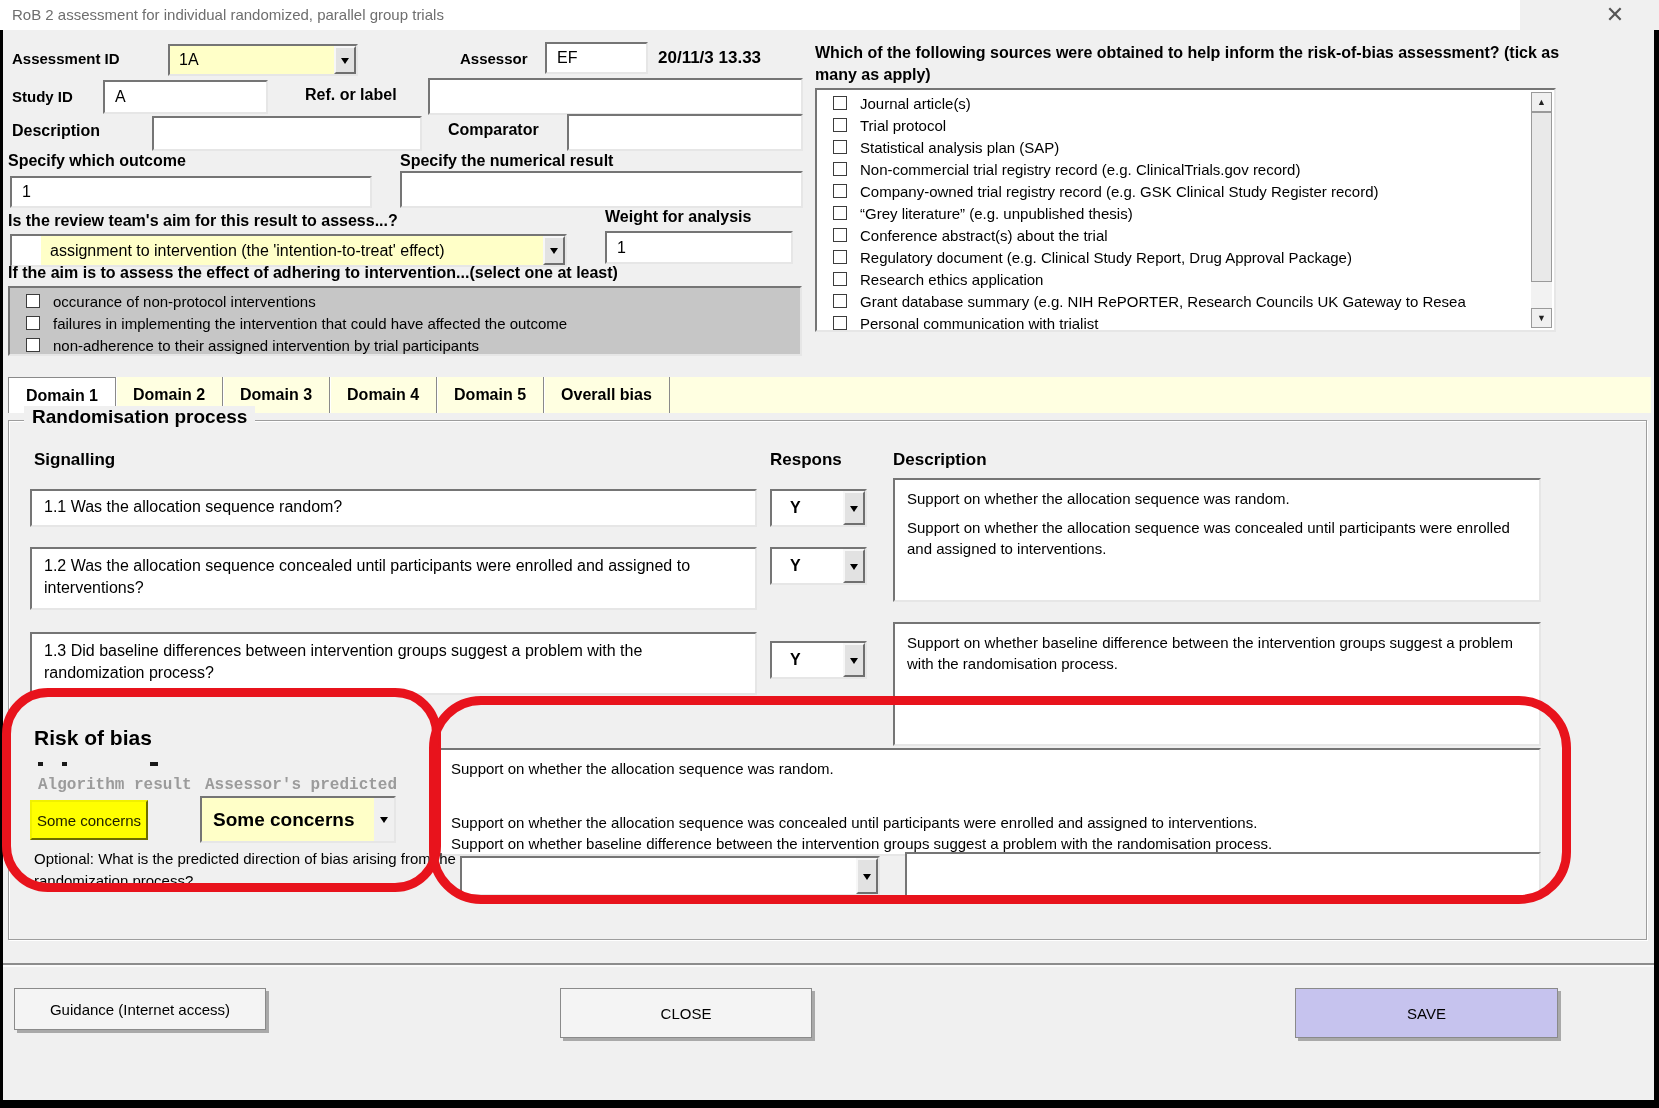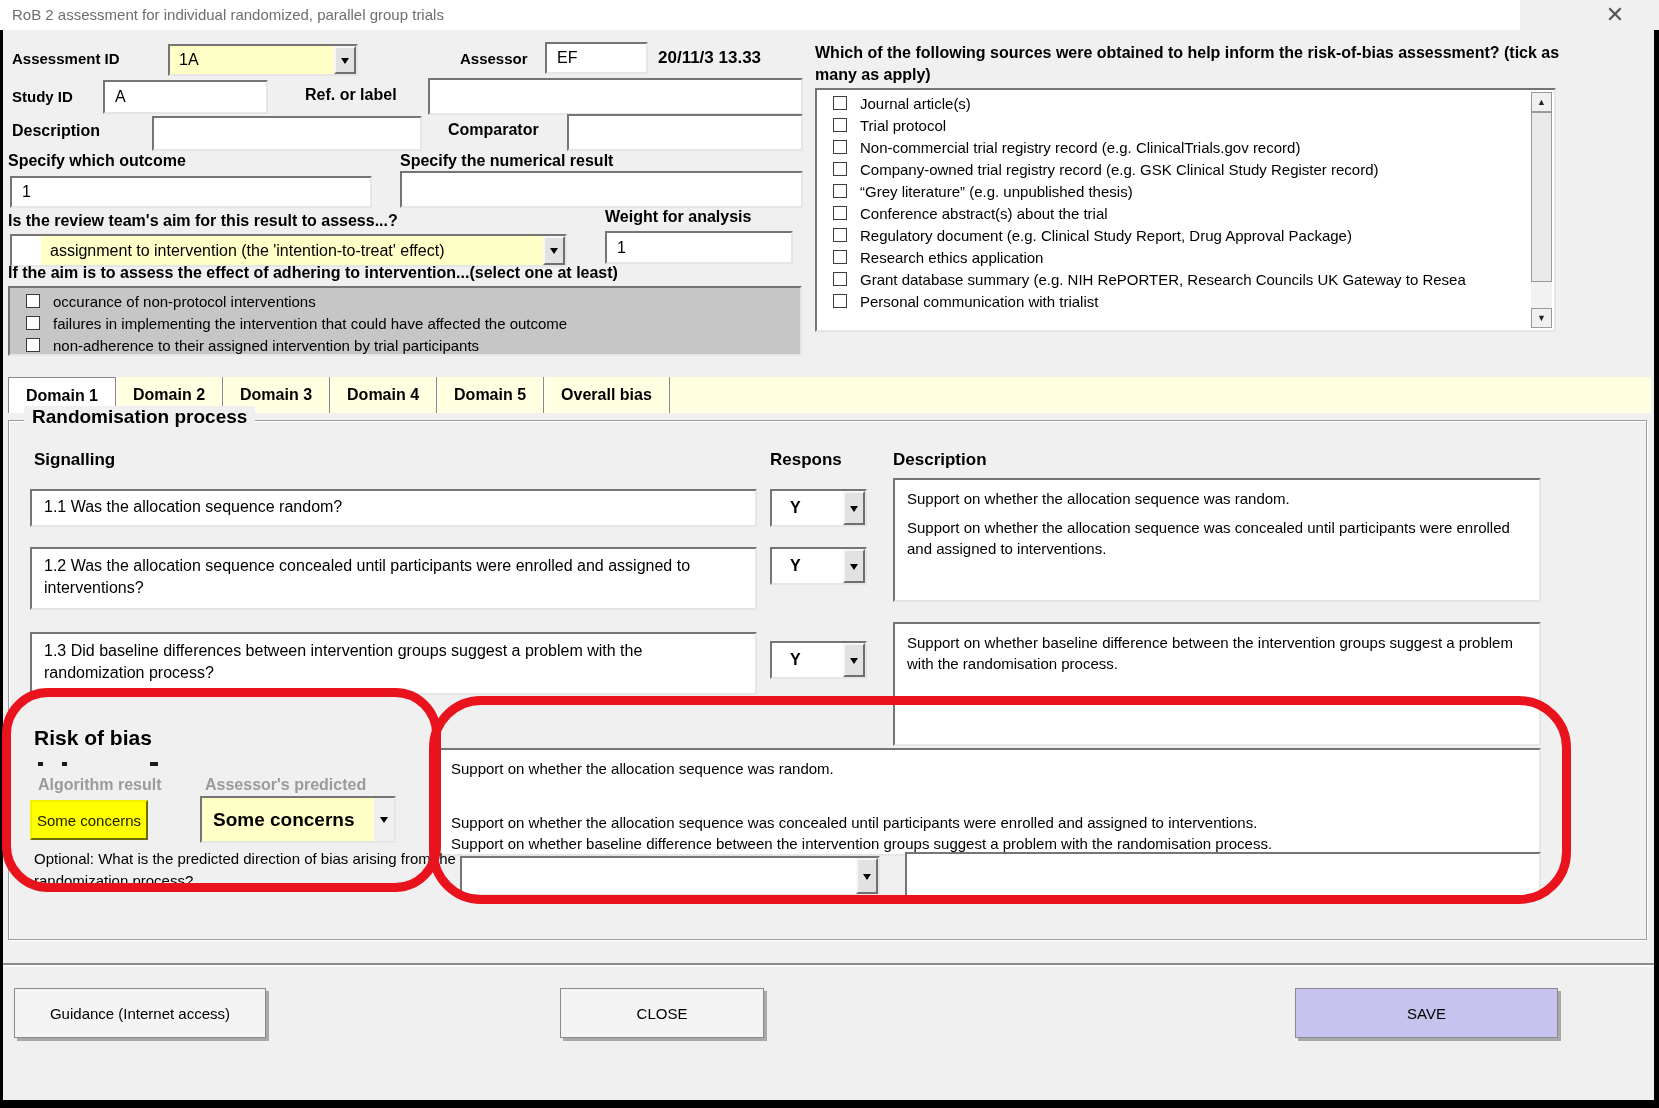--- a/index.html
+++ b/index.html
@@ -40,21 +40,21 @@
   .tab{display:flex;align-items:center;padding:0 17px;font-weight:bold;font-size:16px;border-right:1px solid #8a8a8a;
        box-shadow:1px 0 0 #ffffff inset;cursor:pointer;white-space:nowrap;}
   .tab.active{background:#ffffff;border:1px solid #8a8a8a;border-bottom:none;box-shadow:none;}
   
   .groupbox{left:8px;top:420px;width:1639px;height:520px;border:1px solid #9d9d9d;box-shadow:1px 1px 0 #fff, inset 1px 1px 0 #fff;box-sizing:border-box;}
   .group-title{left:24px;top:406px;background:#f0f0f0;padding:0 8px;font-weight:bold;font-size:19px;z-index:4;}
   .qtext{font-size:16px;line-height:22px;padding:6px 12px;}
   .dtext{font-size:15px;line-height:21px;padding:8px 12px;}
   .respons-combo .field{font-weight:bold;padding-left:18px;}
   
-  .gray-lbl{font-weight:bold;font-size:16px;color:#9b9b9b;white-space:nowrap;}
+  .gray-lbl{font-weight:bold;font-size:16px;color:#9b9b9b;white-space:nowrap;font-family:Liberation Mono, monospace;}
   .algo-box{background:#ffff00;border:2px solid;border-color:#f0f000 #6d6d00 #6d6d00 #f0f000;display:flex;align-items:center;justify-content:center;
             font-size:15px;color:#1c1c00;box-sizing:border-box;}
   .mark{position:absolute;height:4px;background:#1a1a1a;}
   
   .btn{background:#f4f4f4;border:1px solid #8a8a8a;box-shadow:3px 3px 0 #a9a9a9;display:flex;align-items:center;justify-content:center;
        font-size:15px;cursor:pointer;box-sizing:border-box;}
   .divider{border-top:2px solid #8c8c8c;border-bottom:2px solid #fbfbfb;height:0;}
   
   .annot{position:absolute;border:9px solid #e8131c;border-radius:46px;pointer-events:none;z-index:50;background:transparent;}
 </style>
@@ -126,20 +126,24 @@
 
   <div class="abs" style="left:815px;top:42px;width:745px;font-weight:bold;font-size:16px;line-height:22px;">Which of the following sources were obtained to help inform the risk-of-bias assessment? (tick as many as apply)</div>
   <div class="abs sunken" style="left:815px;top:88px;width:741px;height:244px;padding:2px 26px 0 0;overflow:hidden;">
     <div class="lb-row">
         <span class="cb"></span>
         <span>Journal article(s)</span>
       </div>
     <div class="lb-row">
         <span class="cb"></span>
         <span>Trial protocol</span>
+      </div>
+    <div class="lb-row">
+        <span class="cb"></span>
+        <span>Statistical analysis plan (SAP)</span>
       </div>
     <div class="lb-row">
         <span class="cb"></span>
         <span>Non-commercial trial registry record (e.g. ClinicalTrials.gov record)</span>
       </div>
     <div class="lb-row">
         <span class="cb"></span>
         <span>Company-owned trial registry record (e.g. GSK Clinical Study Register record)</span>
       </div>
     <div class="lb-row">
@@ -256,20 +260,20 @@
   <div class="abs" style="left:34px;top:848px;width:424px;font-size:15px;line-height:22px;">Optional: What is the predicted direction of bias arising from the randomization process?</div>
   <div class="abs combo" style="left:460px;top:856px;width:420px;height:40px;">
     <span class="field"></span>
     <span class="dd-btn">
         <span class="tri"></span>
       </span>
   </div>
   <div class="abs sunken" style="left:905px;top:852px;width:636px;height:48px;"></div>
 
   <div class="abs divider" style="left:0;top:963px;width:1659px;"></div>
-  <div class="abs btn" style="left:14px;top:988px;width:252px;height:50px;">Guidance (Internet access)</div>
-  <div class="abs btn" style="left:560px;top:988px;width:204px;height:50px;">CLOSE</div>
+  <div class="abs btn" style="left:14px;top:988px;width:252px;height:42px;">Guidance (Internet access)</div>
+  <div class="abs btn" style="left:560px;top:988px;width:252px;height:50px;">CLOSE</div>
   <div class="abs btn" style="left:1295px;top:988px;width:263px;height:50px;background:#c6c3ee;">SAVE</div>
 
   <div class="annot" style="left:2px;top:688px;width:421px;height:186px;"></div>
   <div class="annot" style="left:429px;top:696px;width:1124px;height:190px;border-radius:52px;"></div>
 
 </div>
 
 </body></html>

